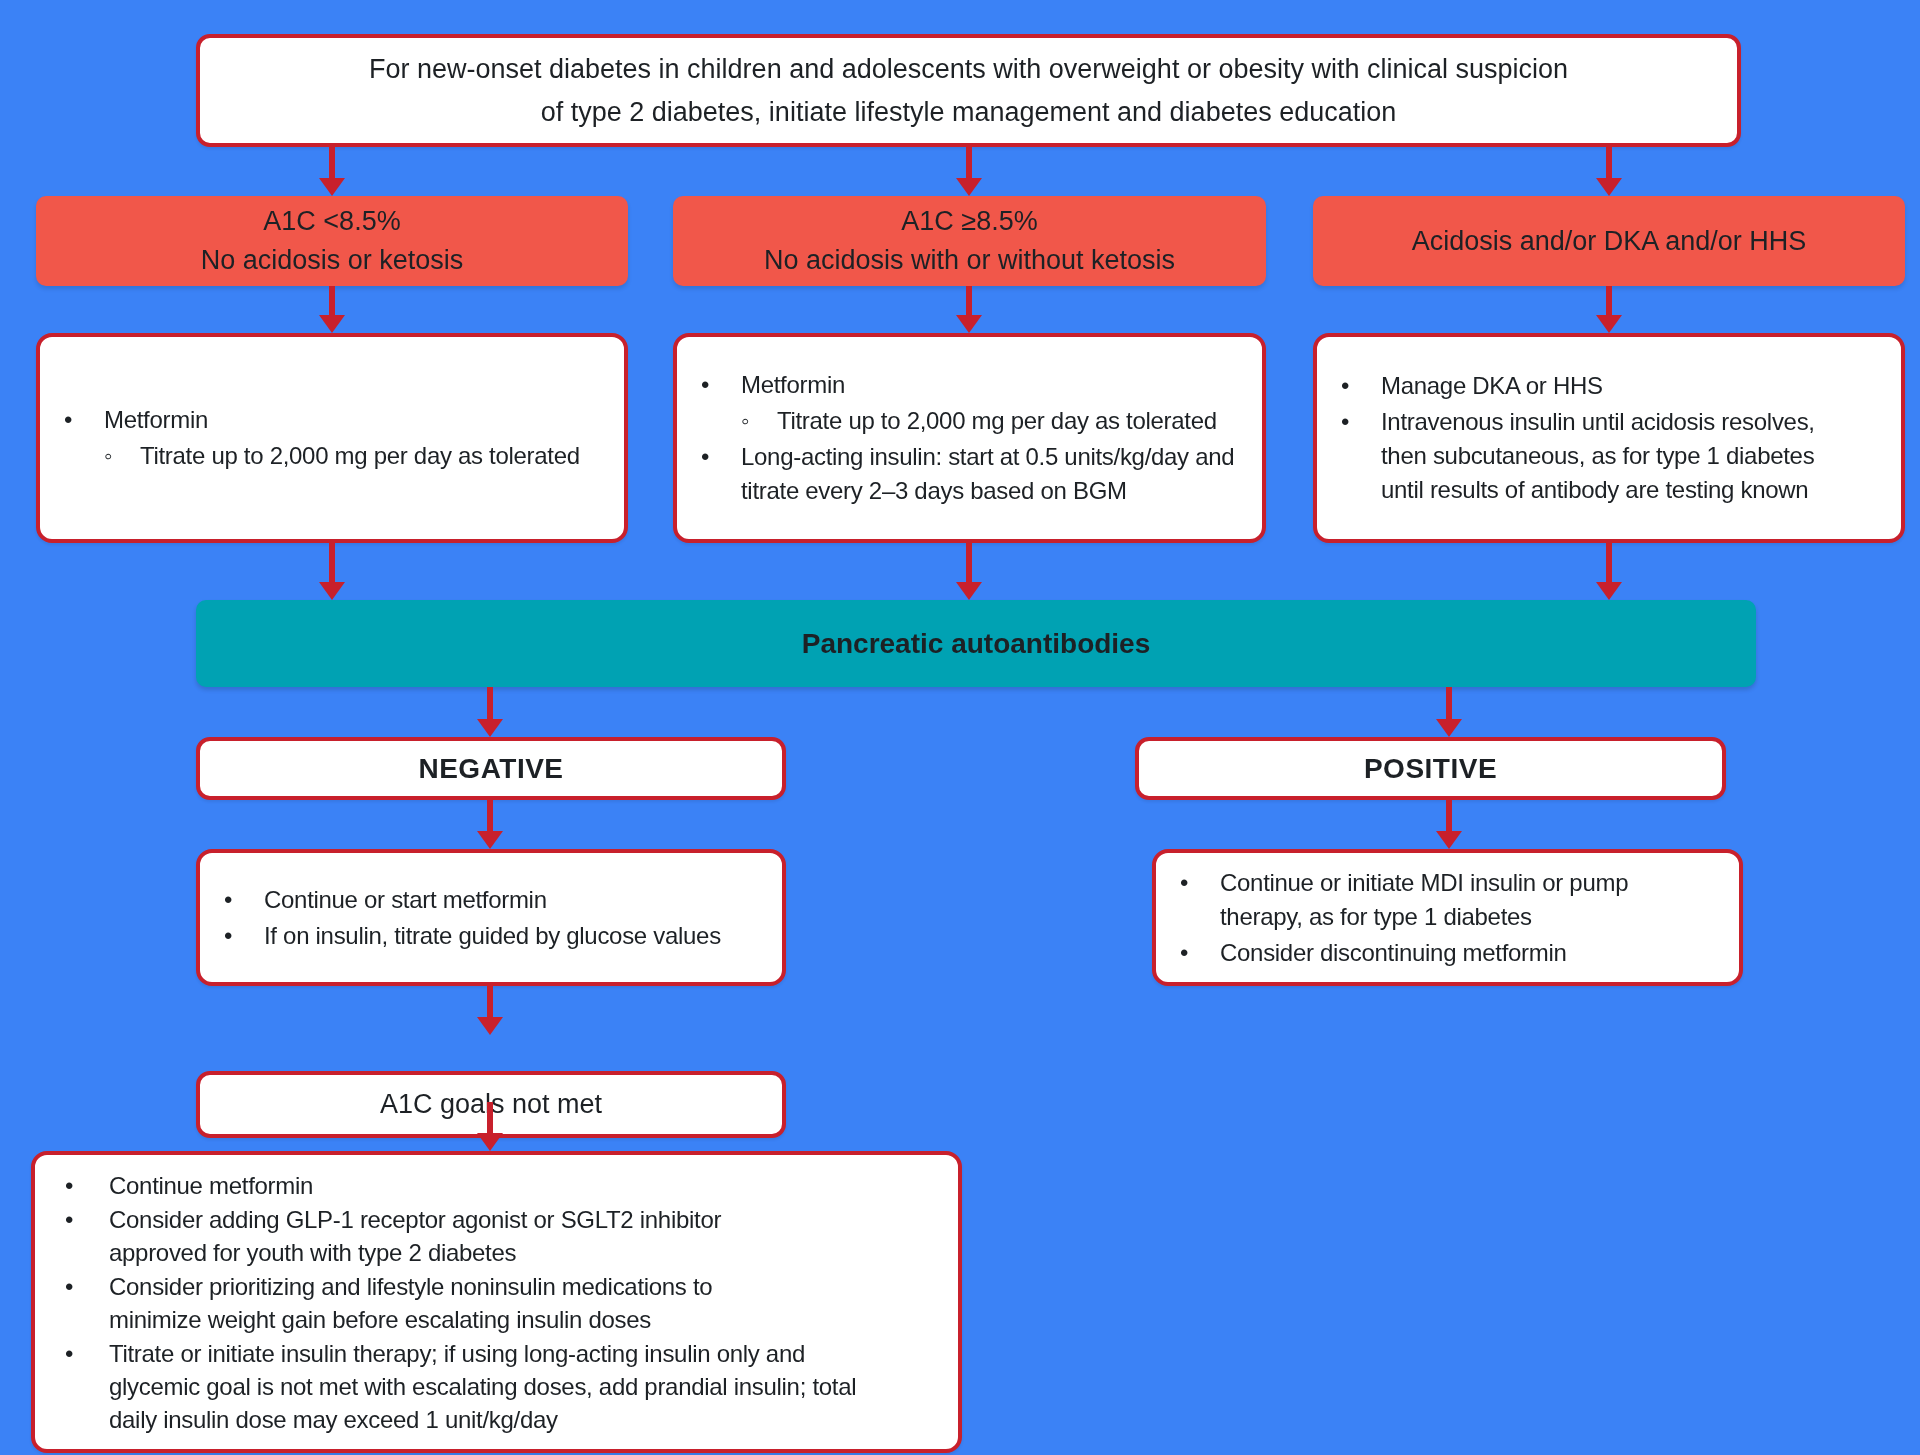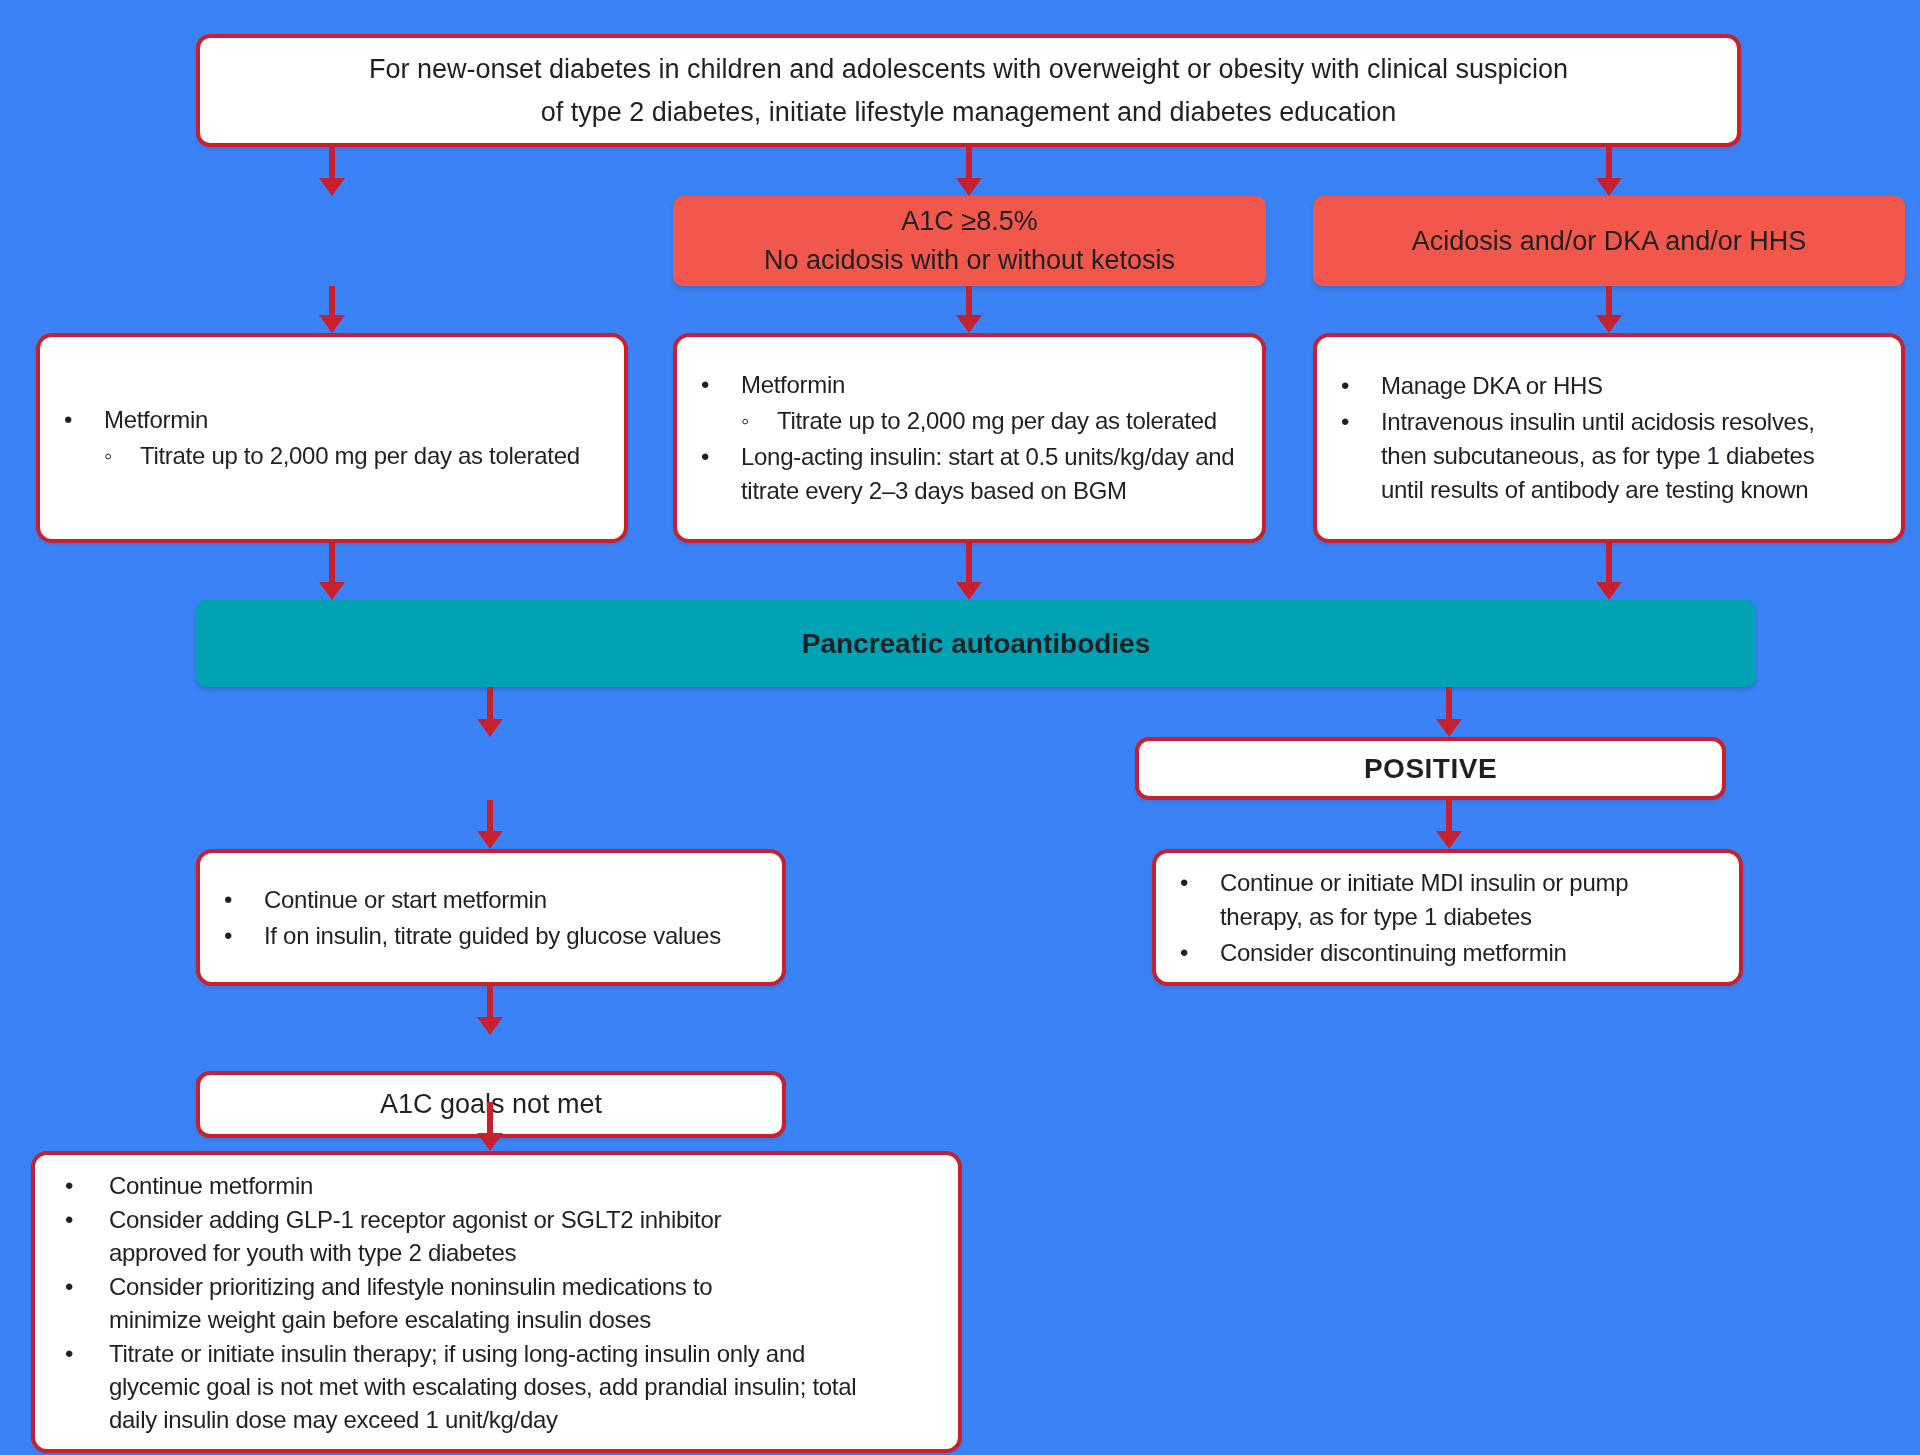--- a/index.html
+++ b/index.html
@@ -62,20 +62,24 @@
     </div>
   <div class="arrow" style="left:956px;top:147px;height:49px;">
       <div class="shaft"></div>
       <div class="head"></div>
     </div>
   <div class="arrow" style="left:1596px;top:147px;height:49px;">
       <div class="shaft"></div>
       <div class="head"></div>
     </div>
 
+  <div class="box fill-red center-col" style="left:36px;top:196px;width:592px;height:90px;">
+    <div class="cond-line">A1C &lt;8.5%</div>
+    <div class="cond-line">No acidosis or ketosis</div>
+  </div>
   <div class="box fill-red center-col" style="left:673px;top:196px;width:593px;height:90px;">
     <div class="cond-line">A1C ≥8.5%</div>
     <div class="cond-line">No acidosis with or without ketosis</div>
   </div>
   <div class="box fill-red center-col" style="left:1313px;top:196px;width:592px;height:90px;">
     <div class="cond-line">Acidosis and/or DKA and/or HHS</div>
     <div class="cond-line"></div>
   </div>
 
   <div class="arrow" style="left:319px;top:286px;height:47px;">
@@ -151,20 +155,23 @@
 
   <div class="arrow" style="left:477px;top:687px;height:50px;">
       <div class="shaft"></div>
       <div class="head"></div>
     </div>
   <div class="arrow" style="left:1436px;top:687px;height:50px;">
       <div class="shaft"></div>
       <div class="head"></div>
     </div>
 
+  <div class="box outline center-col" style="left:196px;top:737px;width:590px;height:63px;border-radius:14px;">
+    <div class="outcome-label">NEGATIVE</div>
+  </div>
   <div class="box outline center-col" style="left:1135px;top:737px;width:591px;height:63px;border-radius:14px;">
     <div class="outcome-label">POSITIVE</div>
   </div>
 
   <div class="arrow" style="left:477px;top:800px;height:49px;">
       <div class="shaft"></div>
       <div class="head"></div>
     </div>
   <div class="arrow" style="left:1436px;top:800px;height:49px;">
       <div class="shaft"></div>

